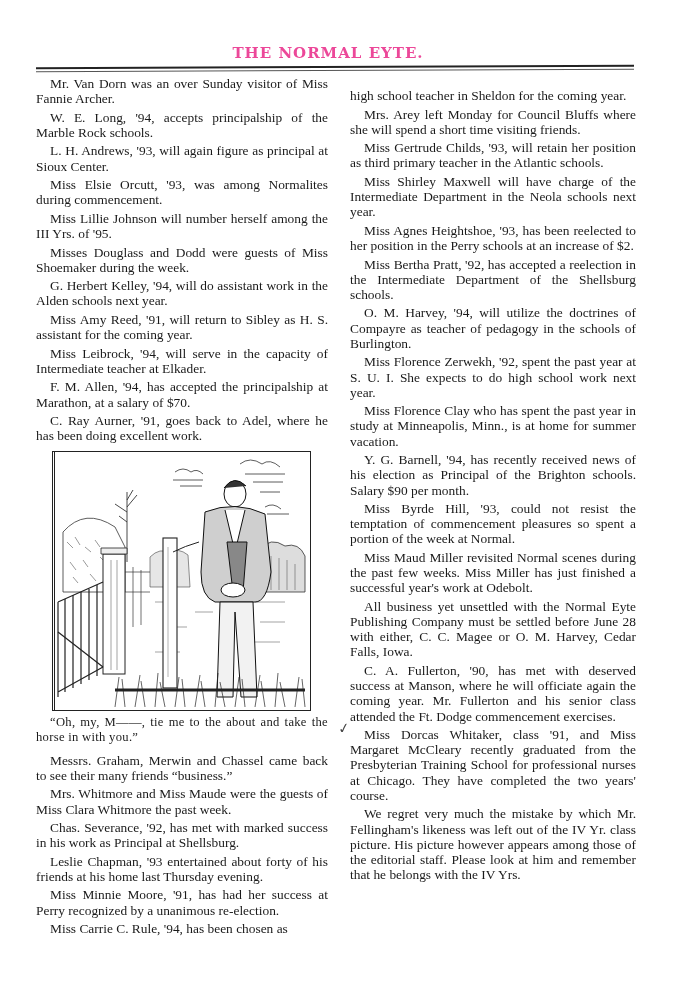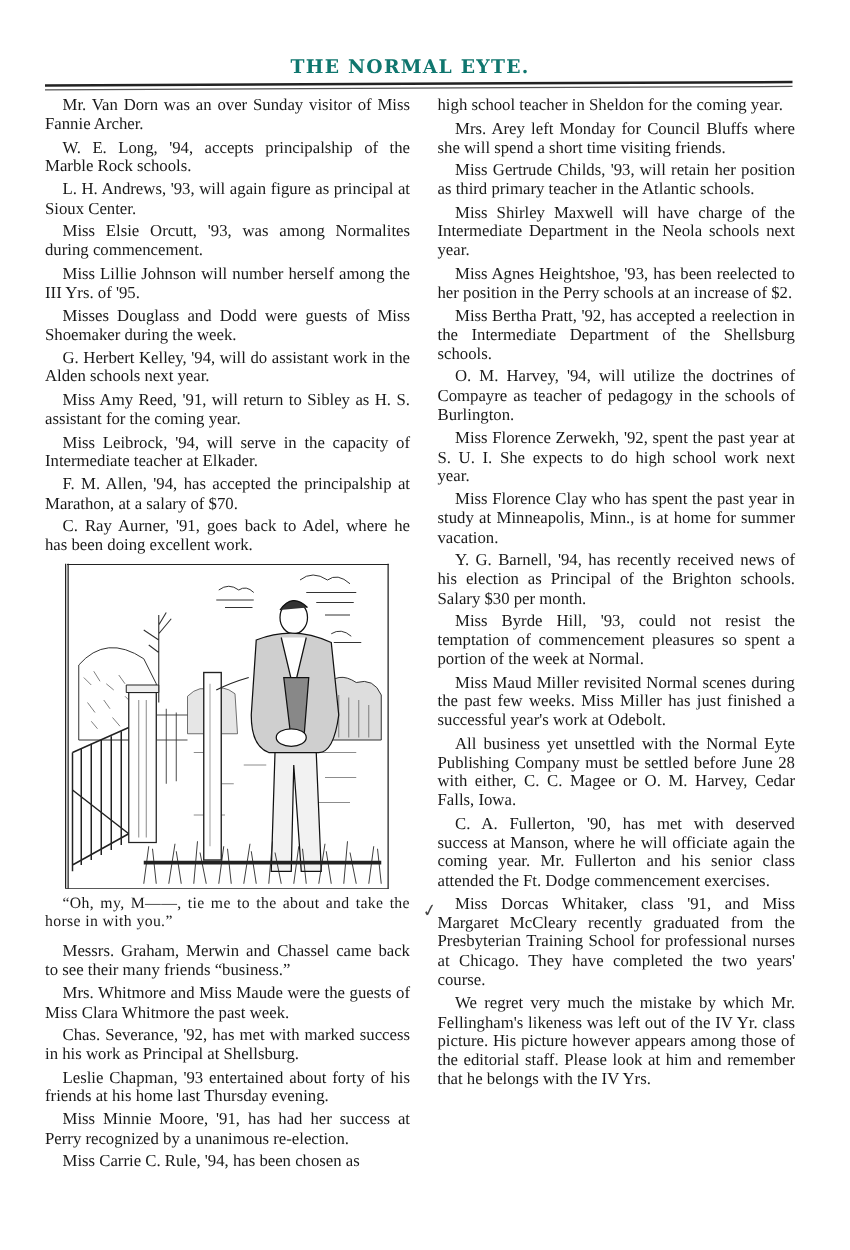--- a/index.html
+++ b/index.html
@@ -1,26 +1,26 @@
 <!DOCTYPE html>
 <html><head>
 <meta charset="utf-8">
 <style>
   html, body { margin:0; padding:0; background:#ffffff; }
   body { width:680px; height:1000px; position:relative; overflow:hidden;
          font-family:"DejaVu Serif","Liberation Serif",serif; color:#1a1a1a; }
   .page-title { position:absolute; top:44px; left:0; width:656px; text-align:center;
-         font-family:"DejaVu Serif",serif; font-weight:bold; font-size:15px; letter-spacing:1px; color:#0f766e; }
+         font-family:"DejaVu Serif",serif; font-weight:bold; font-size:15px; letter-spacing:1px; color:#ec4899; }
   .rule-thick { position:absolute; top:66px; left:36px; width:598px; height:2px; background:#222; transform:rotate(-0.25deg); }
   .rule-thin  { position:absolute; top:70px; left:36px; width:598px; height:1px; background:#555; transform:rotate(-0.25deg); }
   .col { position:absolute; top:76px; font-family:"Liberation Serif",serif; font-size:13.4px; line-height:15.2px; }
   .col-left { left:36px; width:292px; }
   .col-right { left:350px; width:286px; }
   .para { margin:0 0 3.3px 0; text-indent:14px; text-align:justify; }
-  .para.cont { text-indent:0; }
+  .para.cont { text-indent:0;margin-top:12px; }
   .figure { position:relative; width:292px; margin:8px 0 2px 0; }
   .fig-box { position:relative; margin-left:16px; width:255px; height:258px; border:1px solid #222; border-left:3px double #222; background:#fff; overflow:hidden; }
   .caption { font-size:12.6px; line-height:14.6px; text-indent:14px; text-align:justify; letter-spacing:0.3px; margin:4px 0 8px 0; }
   .checkmark { position:absolute; left:338px; top:720px; font-size:14px; color:#444; transform:rotate(-10deg); }
 </style>
 </head>
 <body>
 
 <div class="page-title">THE NORMAL EYTE.</div>
 <div class="rule-thick"></div>
@@ -118,21 +118,21 @@
 <div class="col col-right">
   <p class="para cont">high school teacher in Sheldon for the coming year.</p>
   <p class="para">Mrs. Arey left Monday for Council Bluffs where she will spend a short time visiting friends.</p>
   <p class="para">Miss Gertrude Childs, '93, will retain her position as third primary teacher in the Atlantic schools.</p>
   <p class="para">Miss Shirley Maxwell will have charge of the Intermediate Department in the Neola schools next year.</p>
   <p class="para">Miss Agnes Heightshoe, '93, has been reelected to her position in the Perry schools at an increase of $2.</p>
   <p class="para">Miss Bertha Pratt, '92, has accepted a reelection in the Intermediate Department of the Shellsburg schools.</p>
   <p class="para">O. M. Harvey, '94, will utilize the doctrines of Compayre as teacher of pedagogy in the schools of Burlington.</p>
   <p class="para">Miss Florence Zerwekh, '92, spent the past year at S. U. I. She expects to do high school work next year.</p>
   <p class="para">Miss Florence Clay who has spent the past year in study at Minneapolis, Minn., is at home for summer vacation.</p>
-  <p class="para">Y. G. Barnell, '94, has recently received news of his election as Principal of the Brighton schools. Salary $30 per month.</p>
+  <p class="para">Y. G. Barnell, '94, has recently received news of his election as Principal of the Brighton schools. Salary $90 per month.</p>
   <p class="para">Miss Byrde Hill, '93, could not resist the temptation of commencement pleasures so spent a portion of the week at Normal.</p>
   <p class="para">Miss Maud Miller revisited Normal scenes during the past few weeks. Miss Miller has just finished a successful year's work at Odebolt.</p>
   <p class="para">All business yet unsettled with the Normal Eyte Publishing Company must be settled before June 28 with either, C. C. Magee or O. M. Harvey, Cedar Falls, Iowa.</p>
   <p class="para">C. A. Fullerton, '90, has met with deserved success at Manson, where he will officiate again the coming year. Mr. Fullerton and his senior class attended the Ft. Dodge commencement exercises.</p>
   <p class="para">Miss Dorcas Whitaker, class '91, and Miss Margaret McCleary recently graduated from the Presbyterian Training School for professional nurses at Chicago. They have completed the two years' course.</p>
   <p class="para">We regret very much the mistake by which Mr. Fellingham's likeness was left out of the IV Yr. class picture. His picture however appears among those of the editorial staff. Please look at him and remember that he belongs with the IV Yrs.</p>
 </div>
 
 <span class="checkmark">✓</span>
 

